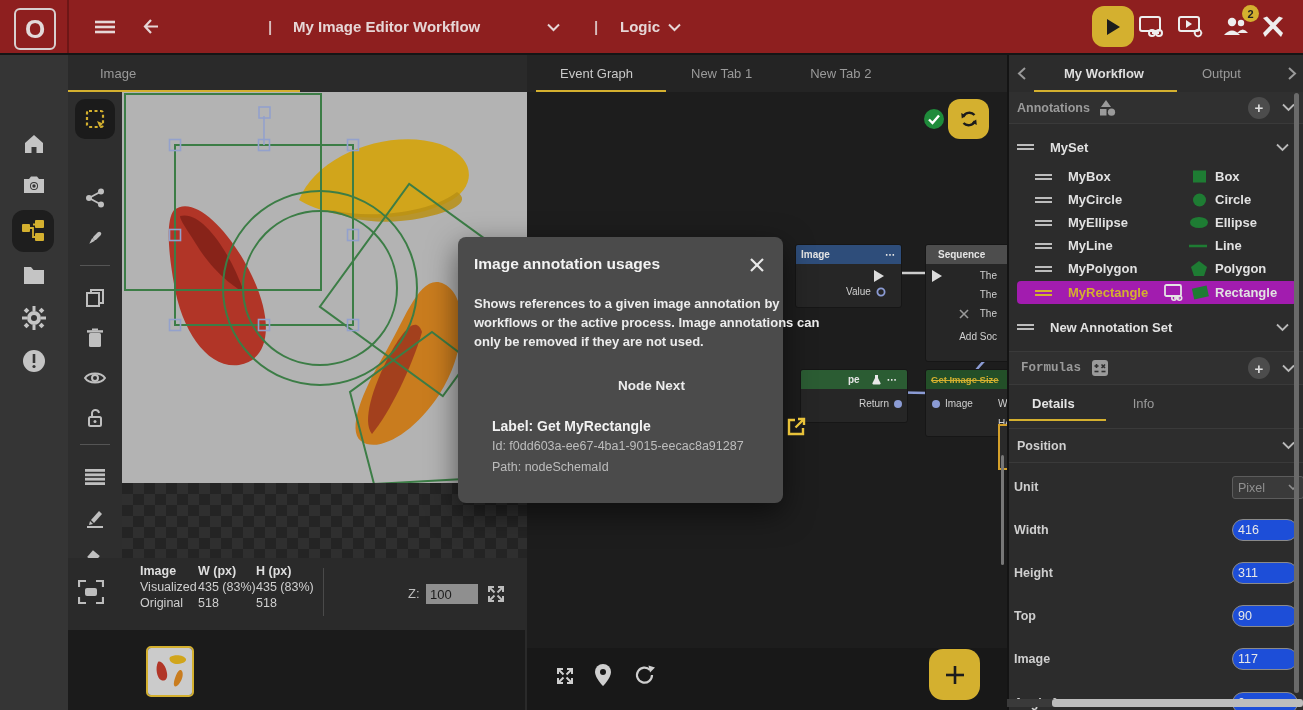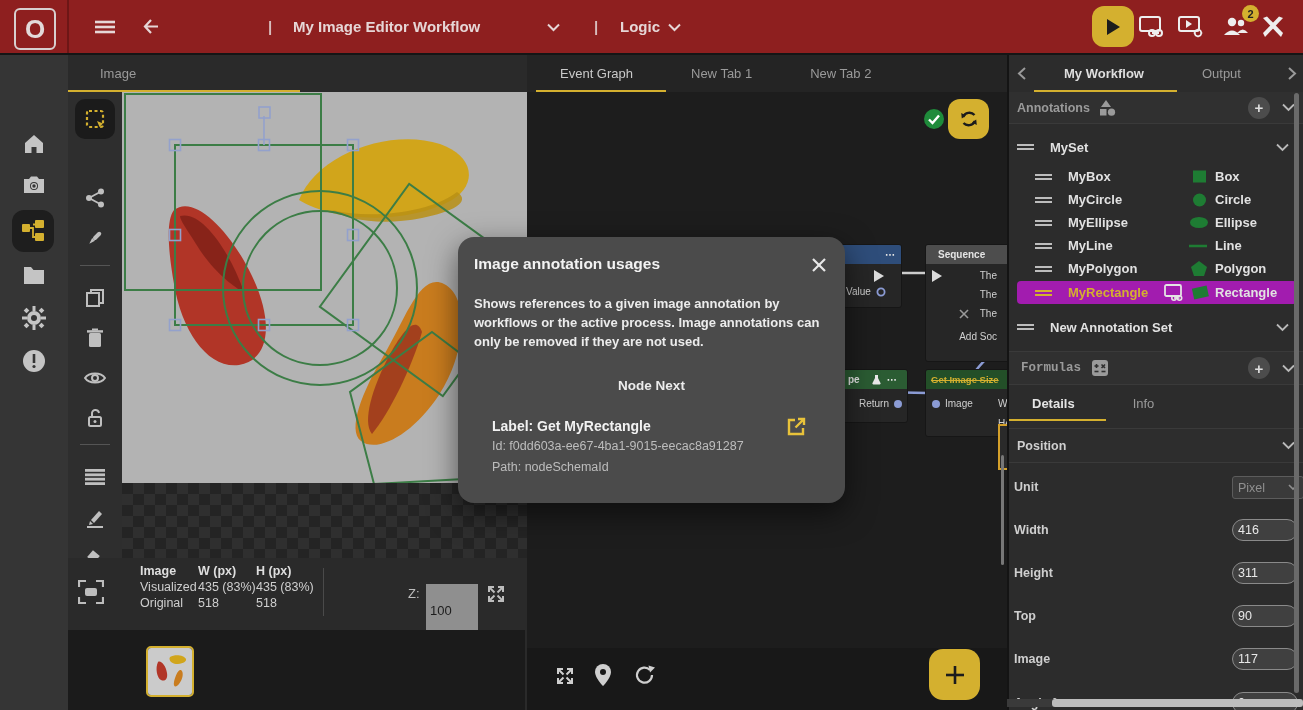--- a/index.html
+++ b/index.html
@@ -27,44 +27,44 @@
   .lp-toolbar{left:68px;top:92px;width:54px;height:466px;background:#2e2e2e;}
   .tool{position:absolute;left:7px;width:40px;height:40px;display:flex;align-items:center;justify-content:center;color:#bfbfbf;}
   .tool-active{background:#1b1b1b;border-radius:10px;color:#d4b02f;}
   .tool-div{position:absolute;left:12px;width:30px;height:1px;background:#555;}
   .checker{background-color:#242424;
     background-image:linear-gradient(45deg,#2f2f2f 25%,transparent 25%,transparent 75%,#2f2f2f 75%),
                      linear-gradient(45deg,#2f2f2f 25%,transparent 25%,transparent 75%,#2f2f2f 75%);
     background-position:0 0,11px 11px;background-size:22px 22px;}
   .lp-info{left:68px;top:558px;width:457px;height:72px;background:#2a2a2a;font-size:12.5px;color:#cfcfcf;}
   .lp-bottom{left:68px;top:630px;width:457px;height:80px;background:#1b1b1b;}
-  .zoom-input{width:44px;height:20px;background:#8f8f8f;color:#1d1d1d;border:none;font-size:13px;padding:16px 4px;font-family:"Liberation Sans",sans-serif;}
+  .zoom-input{width:44px;height:20px;background:#8f8f8f;color:#1d1d1d;border:none;font-size:13px;padding:0 4px;font-family:"Liberation Sans",sans-serif;}
   
   .cp{left:527px;top:55px;width:480px;height:655px;background:#1d1d1d;border-left:2px solid #141414;}
   .cp-tabs{left:527px;top:55px;width:480px;height:37px;background:#242424;}
   .graph{left:527px;top:92px;width:480px;height:556px;background:#1d1d1d;overflow:hidden;}
   .node{position:absolute;background:#262626;border:1px solid #161616;border-radius:3px;font-size:10px;color:#d0d0d0;overflow:hidden;}
   .node-h{height:19px;display:flex;align-items:center;padding:0 5px;gap:4px;color:#e4e4e4;font-weight:700;}
   .c-bottom{left:527px;top:648px;width:480px;height:62px;background:#181818;}
   
   .rp{left:1007px;top:55px;width:296px;height:655px;background:#2c2c2c;border-left:2px solid #141414;}
   .sec-h{position:absolute;left:0;width:296px;height:31px;background:#303030;border-bottom:1px solid #3a3a3a;
          display:flex;align-items:center;color:#9a9a9a;font-size:12.5px;font-weight:700;}
   .plus-circle{width:22px;height:22px;border-radius:50%;background:#4c4c4c;color:#dedede;display:flex;align-items:center;justify-content:center;font-size:15px;}
   .row-name{font-size:13px;font-weight:700;color:#e2e2e2;}
   .ann-row{position:absolute;left:8px;width:280px;height:23px;display:flex;align-items:center;}
   .ann-row.selected{background:#a21caf;border-radius:4px;}
   .ann-row.selected .row-name{color:#d4b02f;}
   .field-label{font-size:12.5px;font-weight:700;color:#cfcfcf;}
   .num-input{position:absolute;left:1232px;width:54px;height:20px;border:1px solid #8a8a8a;border-radius:11px;
-             background:#404040;color:#e8e8e8;font-size:12.5px;padding:0 5px;font-family:"Liberation Sans",sans-serif;}
+             background:#1d4ed8;color:#e8e8e8;font-size:12.5px;padding:0 5px;font-family:"Liberation Sans",sans-serif;}
   .select-box{position:absolute;left:1232px;width:60px;height:21px;border:1px solid #5c5c5c;border-radius:3px;background:#3a3a3a;
               color:#8f8f8f;font-size:12.5px;display:flex;align-items:center;justify-content:space-between;padding:0 5px;}
   
-  .modal{left:458px;top:237px;width:387px;height:266px;background:#4b4b4b;border-radius:16px;z-index:60;
+  .modal{left:458px;top:237px;width:325px;height:266px;background:#4b4b4b;border-radius:8px;z-index:60;
          box-shadow:0 10px 30px rgba(0,0,0,.55);padding:0;}
   .modal-title{font-size:15.5px;font-weight:700;color:#f2f2f2;}
   .modal-body{font-size:13px;font-weight:700;color:#ececec;line-height:1.45;}
   .dim{color:#bdbdbd;font-weight:400;font-size:12.5px;}
   .scroll{background:#6a6a6a;border-radius:3px;}
 </style>
 </head>
 <body>
 
 <div class="abs topbar">

